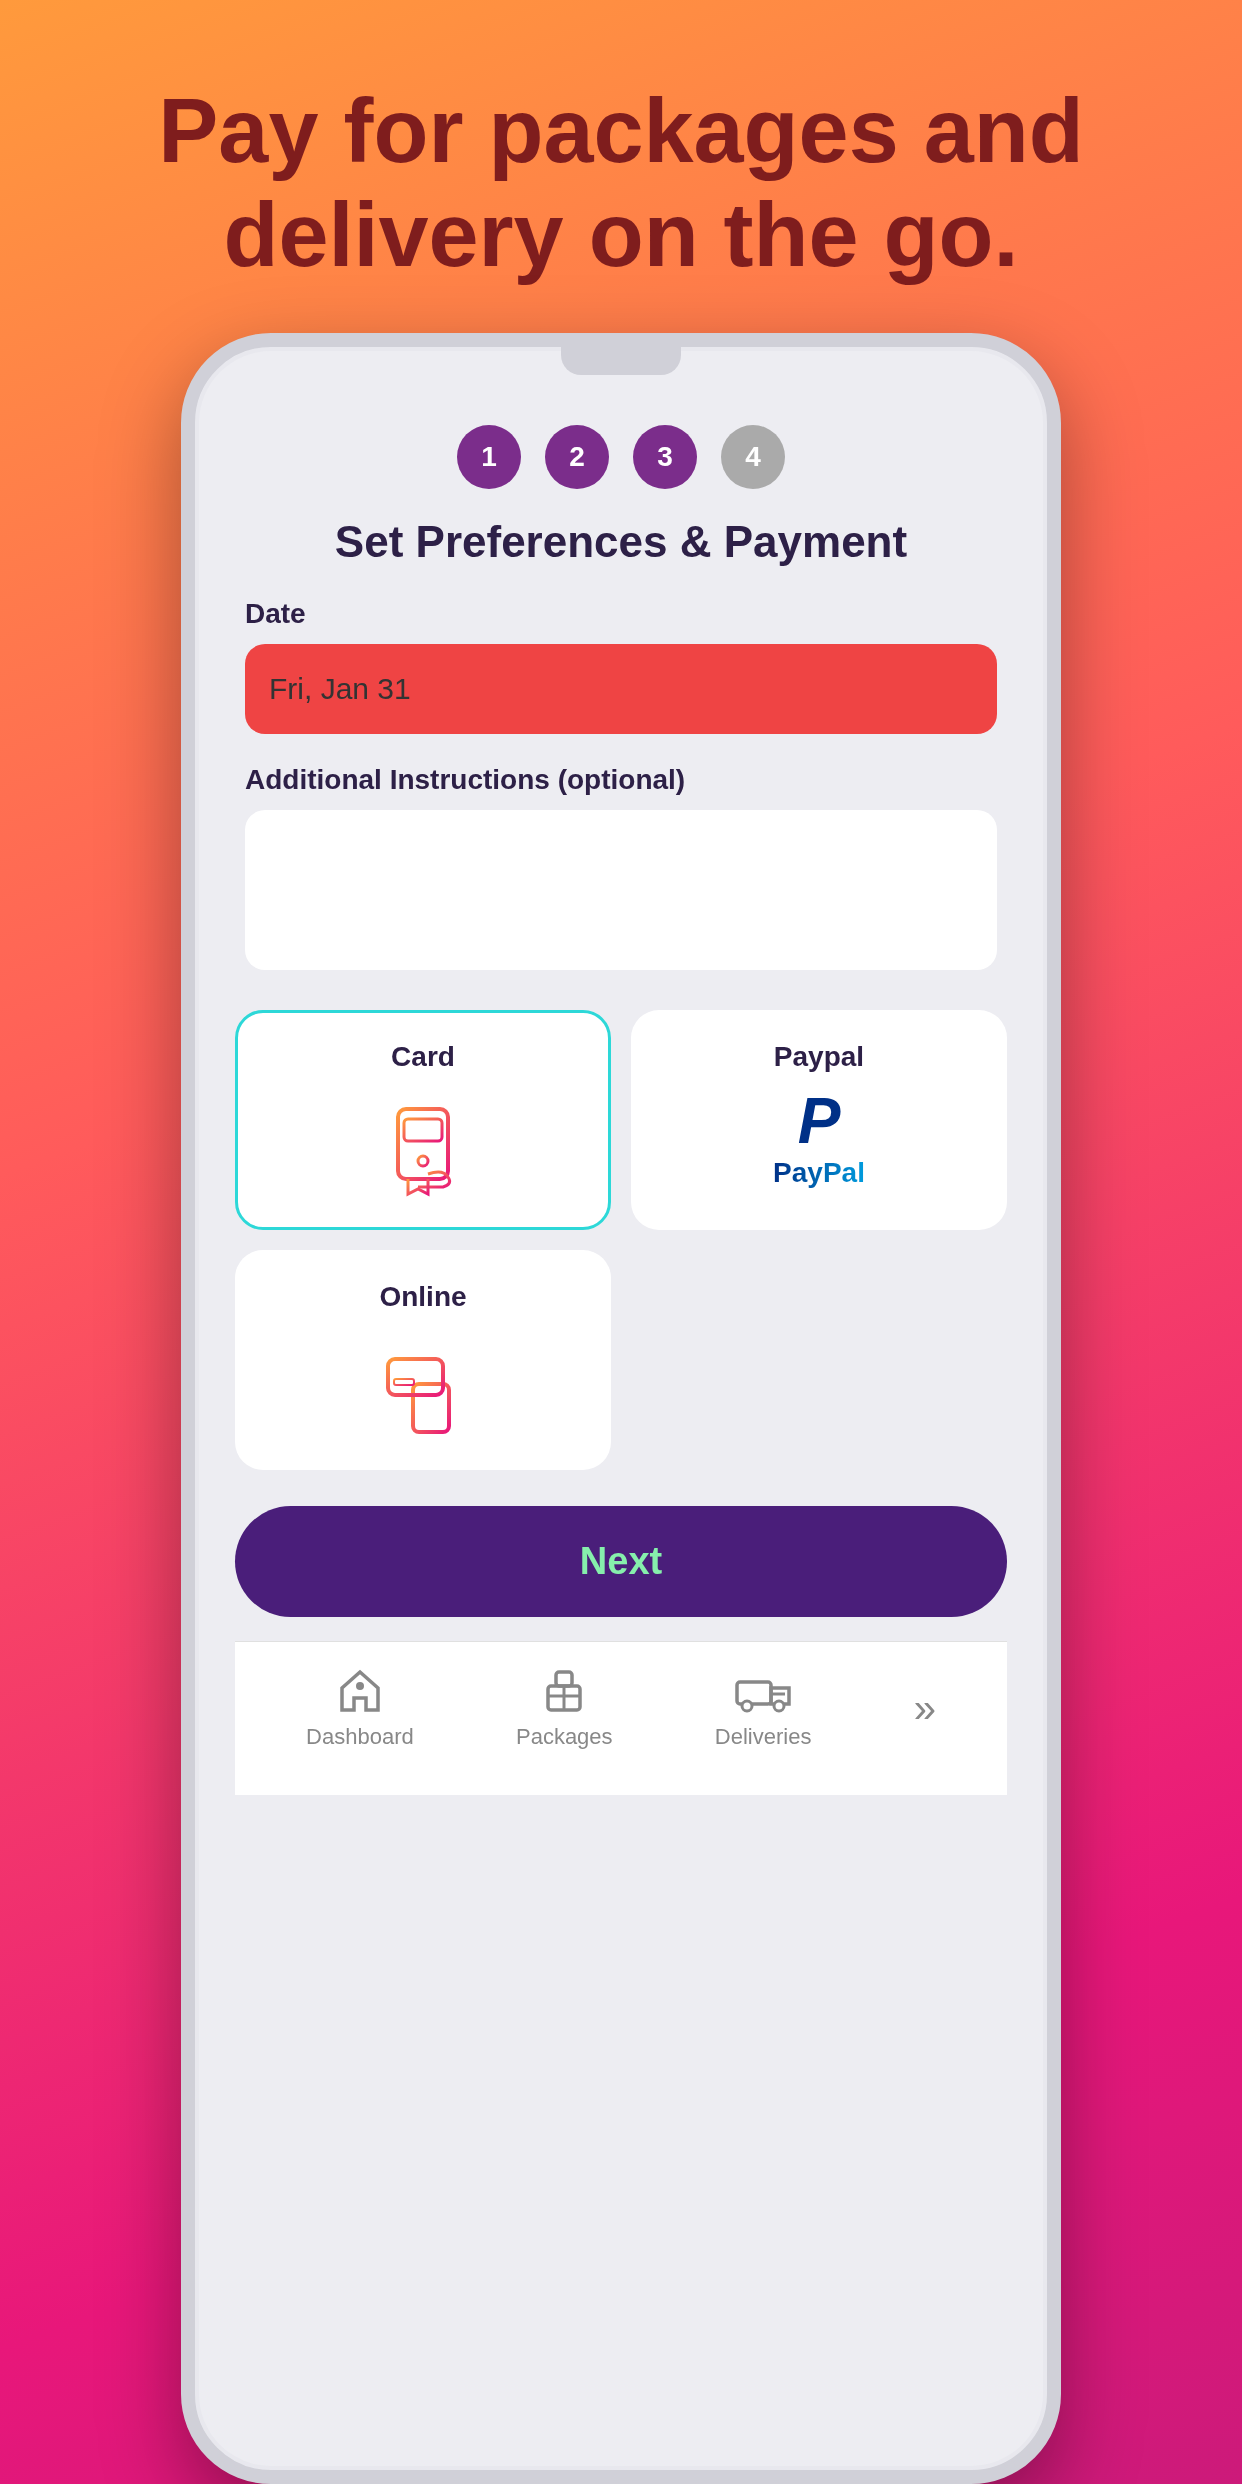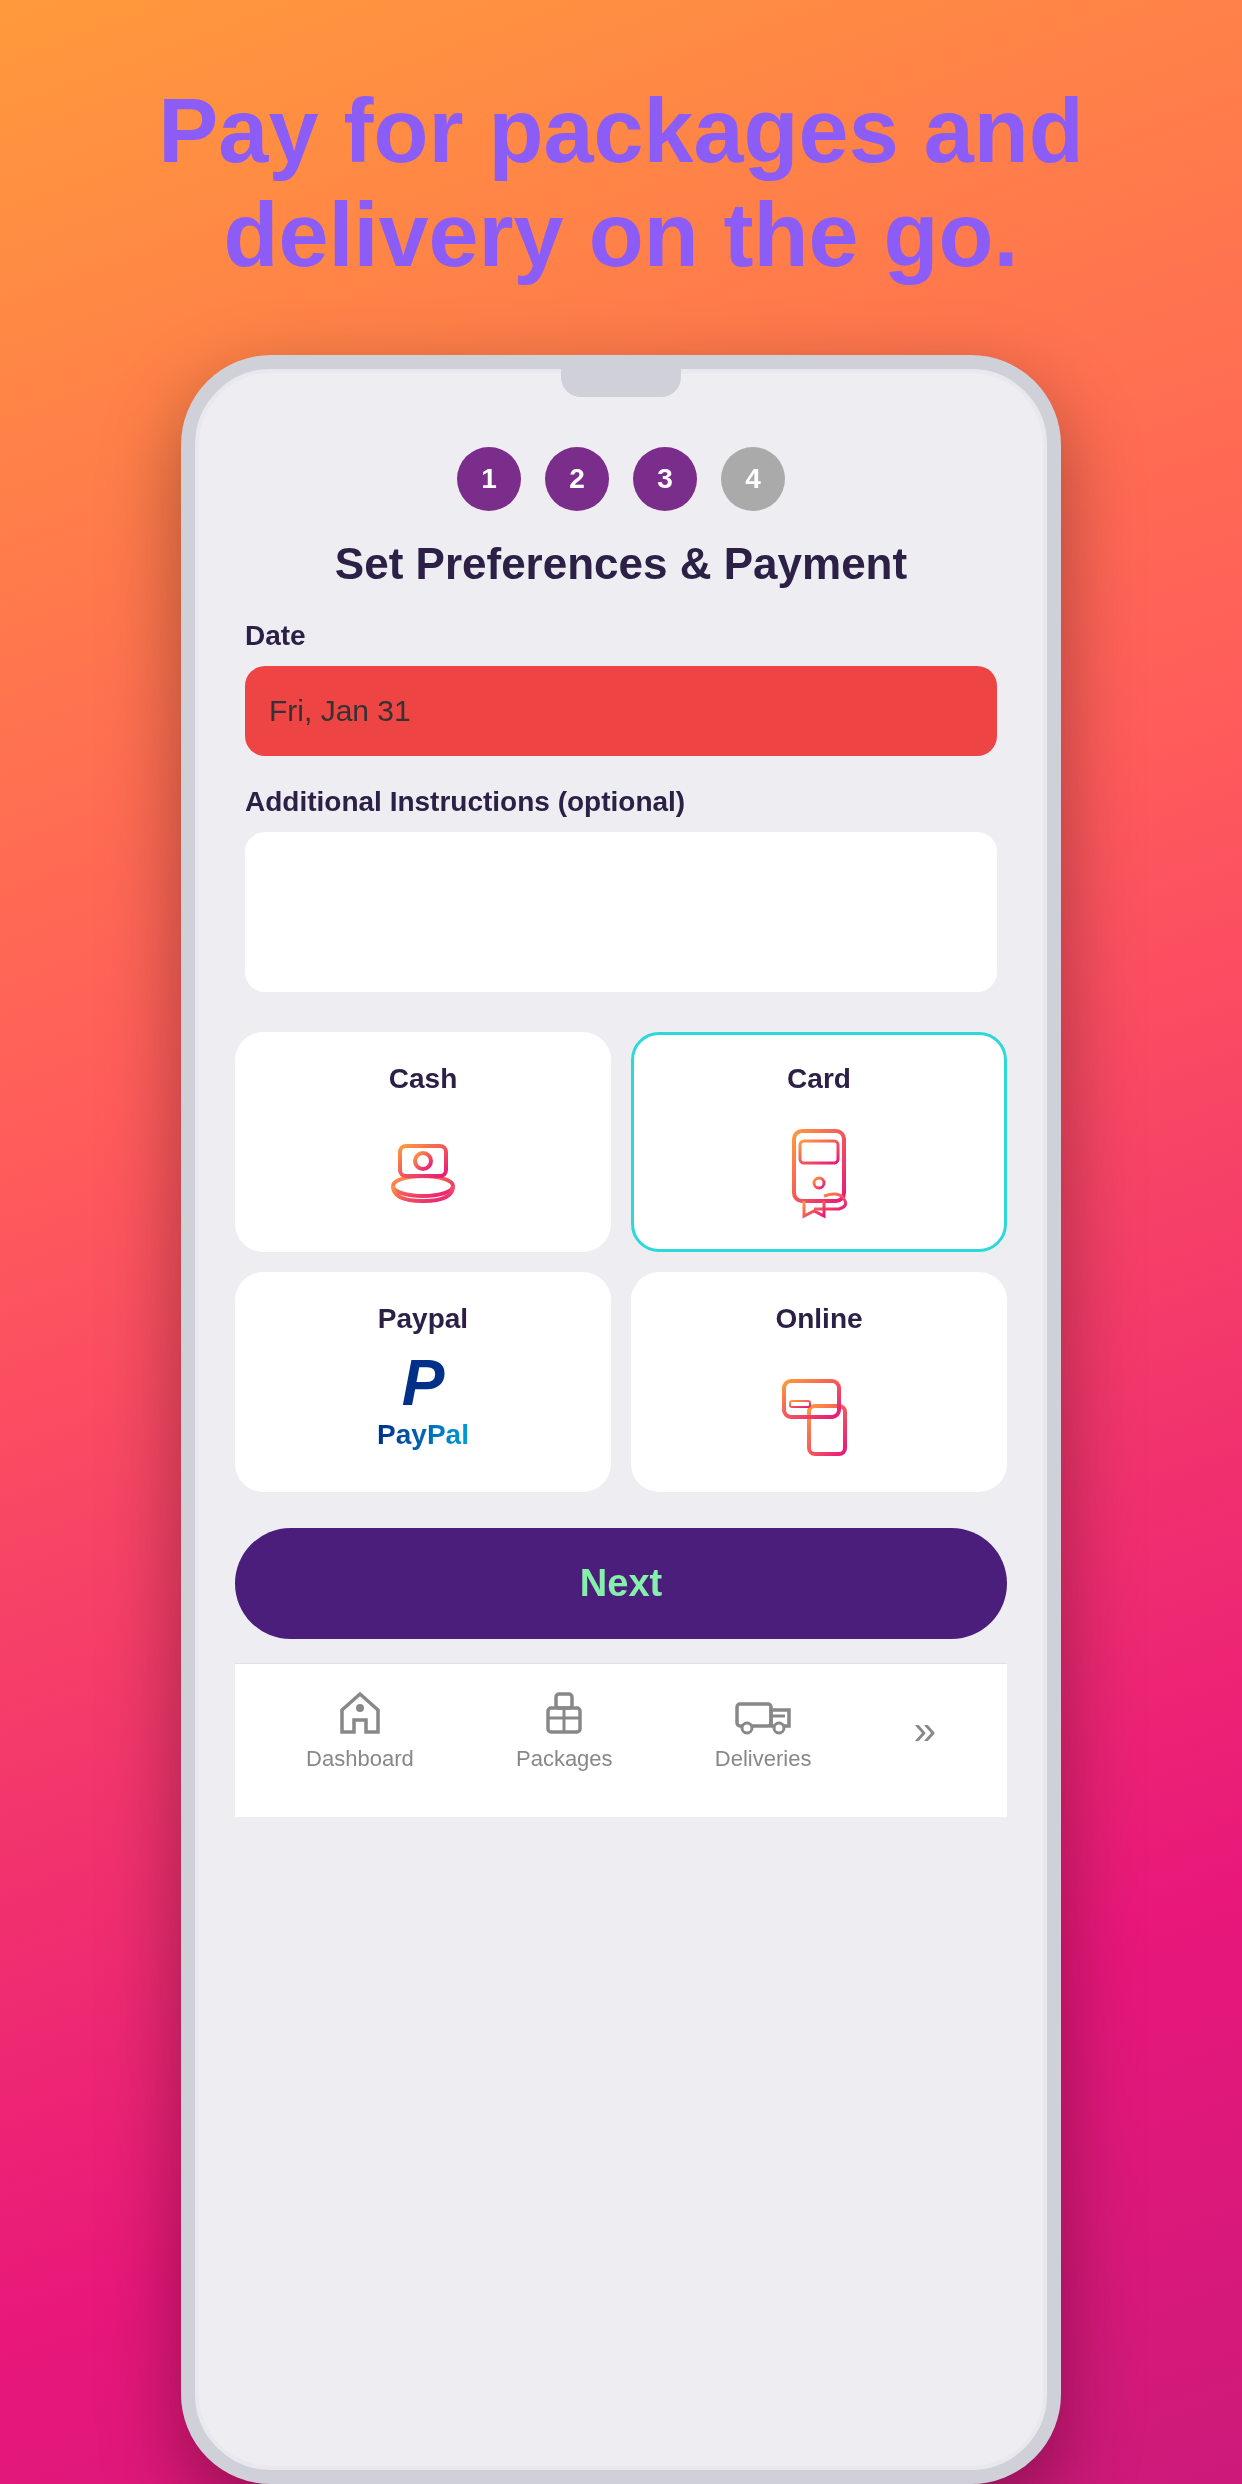--- a/index.html
+++ b/index.html
@@ -10,26 +10,26 @@
       height: 2484px;
       background: linear-gradient(160deg, #FF9A3C 0%, #FF5B5B 40%, #E8177A 80%, #CC1A7A 100%);
       display: flex;
       flex-direction: column;
       align-items: center;
       font-family: -apple-system, BlinkMacSystemFont, 'Segoe UI', sans-serif;
       overflow: hidden;
     }
 
     .hero-title {
-      color: #8b5cf6;
+      color: #7f1d1d;
       font-size: 90px;
       font-weight: 900;
       text-align: center;
       line-height: 1.15;
-      padding: 80px 100px 68px;
+      padding: 80px 100px 46px;
       width: 100%;
       border-radius: 25px;
     }
 
     .phone-container {
       width: 880px;
       background: #EDEDF2;
       border-radius: 90px;
       border: 14px solid #D0D0D8;
       box-shadow: 0 30px 80px rgba(0,0,0,0.35), inset 0 0 0 4px #E8E8EE;
@@ -250,37 +250,20 @@
       <div class="field-label">Date</div>
       <input type="text" class="date-input" value="Fri, Jan 31" readonly="" style="">
 
       
       <div class="field-label">Additional Instructions (optional)</div>
       <textarea class="instructions-input" style=""></textarea>
     </div>
 
     <div class="payment-grid">
 
-      <div class="payment-option">
-        <span class="payment-option-label">Cash</span>
-        <svg class="payment-icon" viewBox="0 0 110 110" fill="none" xmlns="http://www.w3.org/2000/svg">
-          <defs>
-            <linearGradient id="grad1" x1="0" y1="0" x2="1" y2="1">
-              <stop offset="0%" stop-color="#FF9A3C"></stop>
-              <stop offset="100%" stop-color="#E8177A"></stop>
-            </linearGradient>
-          </defs>
-
-          <ellipse cx="55" cy="75" rx="30" ry="10" stroke="url(#grad1)" stroke-width="4" fill="none"></ellipse>
-          <rect x="32" y="35" width="46" height="30" rx="6" stroke="url(#grad1)" stroke-width="4" fill="none"></rect>
-          <circle cx="55" cy="50" r="8" stroke="url(#grad1)" stroke-width="4" fill="none"></circle>
-          <line x1="20" y1="75" x2="90" y2="75" stroke="url(#grad1)" stroke-width="4"></line>
-          <path d="M25 75 Q25 90 55 90 Q85 90 85 75" stroke="url(#grad1)" stroke-width="4" fill="none"></path>
-        </svg>
-      </div>
 
       <div class="payment-option selected">
         <span class="payment-option-label">Card</span>
         <svg class="payment-icon" viewBox="0 0 110 110" fill="none" xmlns="http://www.w3.org/2000/svg">
           <defs>
             <linearGradient id="grad2" x1="0" y1="0" x2="1" y2="1">
               <stop offset="0%" stop-color="#FF9A3C"></stop>
               <stop offset="100%" stop-color="#E8177A"></stop>
             </linearGradient>
           </defs>

